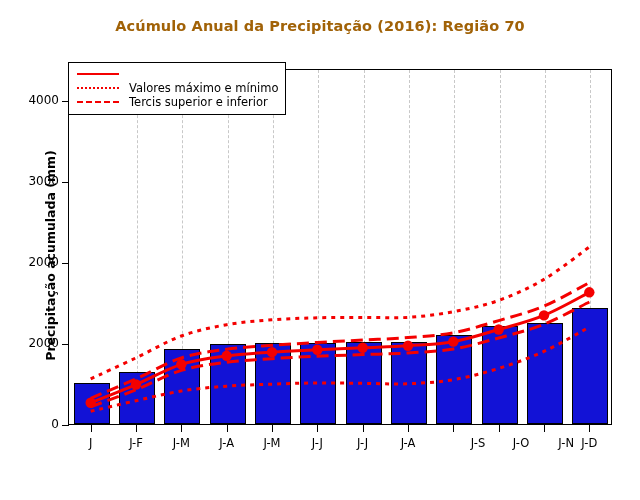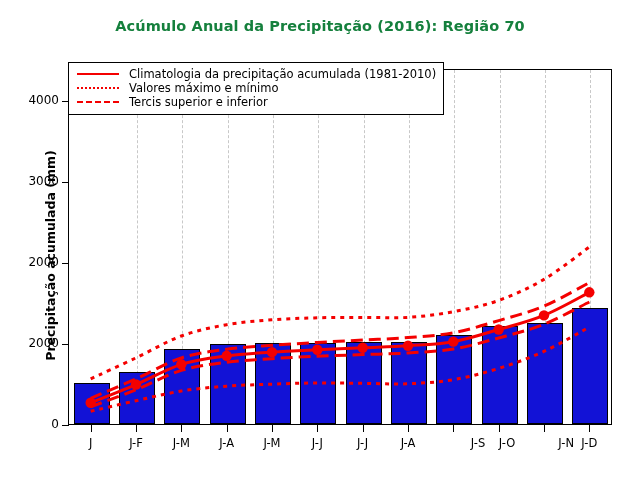--- a/index.html
+++ b/index.html
@@ -5,21 +5,21 @@
   html,body{margin:0;padding:0;}
   body{
     width:640px;height:500px;background:#ffffff;
     font-family:"DejaVu Sans","Liberation Sans",sans-serif;
     overflow:hidden;position:relative;
   }
   #figure{position:absolute;left:0;top:0;width:640px;height:500px;}
 
   #chart-title{
     position:absolute;left:0;top:18px;width:640px;text-align:center;
-    font-size:14.5px;font-weight:bold;color:#15803d;letter-spacing:0.1px;
+    font-size:14.5px;font-weight:bold;color:#a16207;letter-spacing:0.1px;
   }
 
   #ylabel{
     position:absolute;
     left:-110px;top:calc(95px + 165px - 12px);
     width:320px;text-align:center;
     transform:rotate(-90deg);transform-origin:center center;
     font-size:12.5px;font-weight:bold;color:#000;
   }
   #xlabel{
@@ -145,21 +145,20 @@
       <path d="M90.67,406.80 C98.22,403.96 120.89,395.87 136.00,389.80 C151.11,383.74 166.22,374.97 181.33,370.39 C196.44,365.80 211.56,364.25 226.67,362.30 C241.78,360.34 256.89,359.67 272.00,358.65 C287.11,357.64 302.22,356.90 317.33,356.23 C332.44,355.55 347.56,355.15 362.67,354.61 C377.78,354.07 392.89,353.93 408.00,352.99 C423.11,352.05 438.22,351.44 453.33,348.95 C468.44,346.45 483.56,342.14 498.67,338.02 C513.78,333.91 528.89,330.27 544.00,324.27 C559.11,318.27 581.78,305.73 589.33,302.02" fill="none" stroke="#f40000" stroke-width="3" stroke-linecap="butt" stroke-dasharray="12,6"></path>
       <path d="M90.67,378.88 C98.22,375.38 120.89,364.99 136.00,357.85 C151.11,350.70 166.22,341.53 181.33,336.00 C196.44,330.47 211.56,327.37 226.67,324.67 C241.78,321.98 256.89,320.96 272.00,319.82 C287.11,318.67 302.22,318.20 317.33,317.80 C332.44,317.39 347.56,317.46 362.67,317.39 C377.78,317.32 392.89,318.33 408.00,317.39 C423.11,316.45 438.22,314.56 453.33,311.73 C468.44,308.90 483.56,305.79 498.67,300.40 C513.78,295.01 528.89,288.26 544.00,279.36 C559.11,270.46 581.78,252.39 589.33,247.00" fill="none" stroke="#f40000" stroke-width="3" stroke-linecap="butt" stroke-dasharray="4,5"></path>
       <path d="M90.67,411.25 C98.22,409.49 120.89,404.10 136.00,400.73 C151.11,397.36 166.22,393.45 181.33,391.02 C196.44,388.59 211.56,387.31 226.67,386.16 C241.78,385.02 256.89,384.68 272.00,384.14 C287.11,383.60 302.22,383.06 317.33,382.93 C332.44,382.79 347.56,383.20 362.67,383.33 C377.78,383.47 392.89,384.34 408.00,383.74 C423.11,383.13 438.22,382.25 453.33,379.69 C468.44,377.13 483.56,373.08 498.67,368.36 C513.78,363.64 528.89,358.25 544.00,351.37 C559.11,344.50 581.78,331.15 589.33,327.10" fill="none" stroke="#f40000" stroke-width="3" stroke-linecap="butt" stroke-dasharray="4,5"></path>
     </svg>
 
   <div id="legend">
     <div class="legend-row">
       <span class="legend-sample ls-solid">
           <i></i>
         </span>
-      <span class="legend-text">Climatologia da precipitação acumulada (1981-2010)</span>
     </div>
     <div class="legend-row">
       <span class="legend-sample ls-dotted">
           <i></i>
         </span>
       <span class="legend-text">Valores máximo e mínimo</span>
     </div>
     <div class="legend-row">
       <span class="legend-sample ls-dashed">
           <i></i>
@@ -191,18 +190,18 @@
     <div class="xtick-label" style="left: 272px;">J-M</div>
     <div class="xtick-mark" style="left: 317.333px;"></div>
     <div class="xtick-label" style="left: 317.333px;">J-J</div>
     <div class="xtick-mark" style="left: 362.667px;"></div>
     <div class="xtick-label" style="left: 362.667px;">J-J</div>
     <div class="xtick-mark" style="left: 408px;"></div>
     <div class="xtick-label" style="left: 408px;">J-A</div>
     <div class="xtick-mark" style="left: 453.333px;"></div>
     <div class="xtick-label" style="left: 478px;">J-S</div>
     <div class="xtick-mark" style="left: 498.667px;"></div>
-    <div class="xtick-label" style="left: 507px;">J-O</div>
+    <div class="xtick-label" style="left: 521px;">J-O</div>
     <div class="xtick-mark" style="left: 544px;"></div>
     <div class="xtick-label" style="left: 544px; text-align: right;">J-N</div>
     <div class="xtick-mark" style="left: 589.333px;"></div>
     <div class="xtick-label" style="left: 589.333px;">J-D</div>
   </div>
 
 </body></html>

